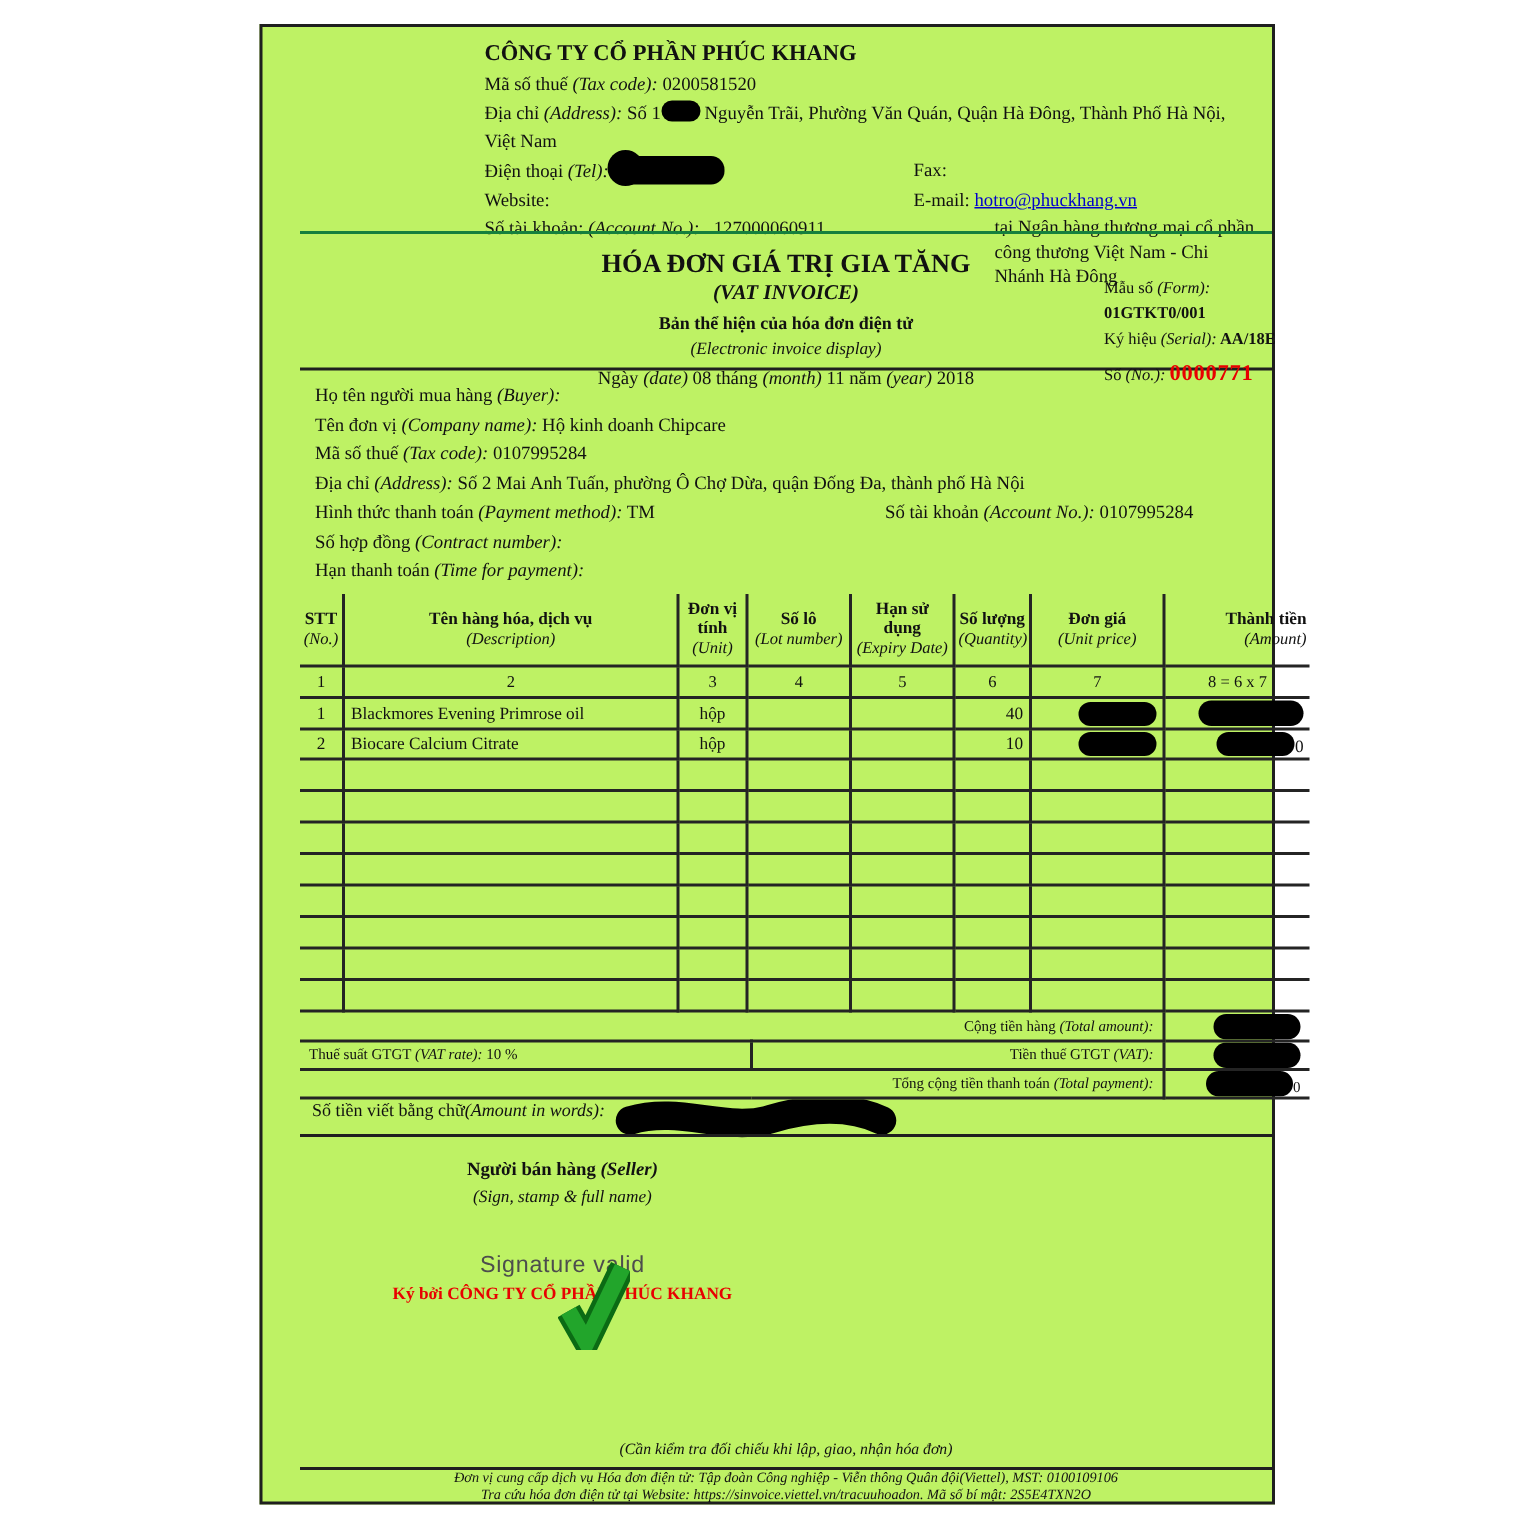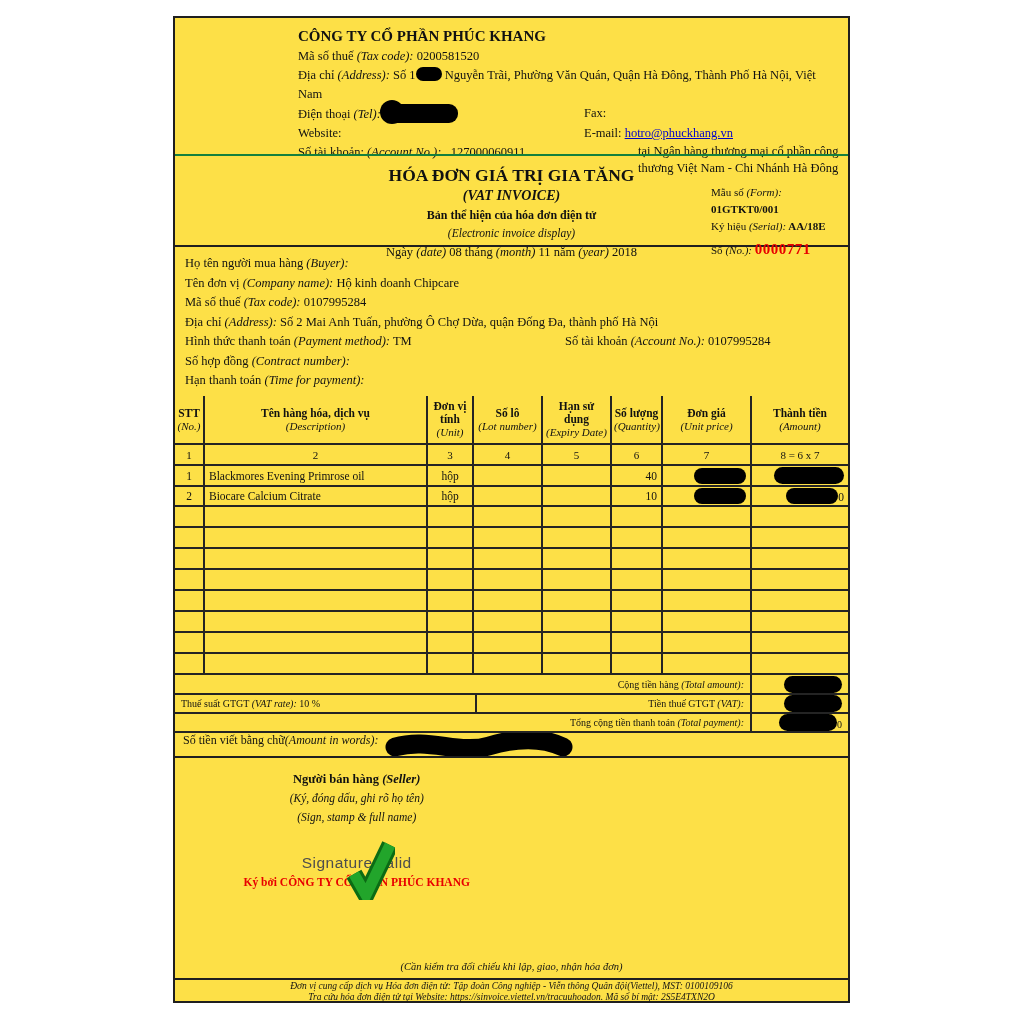--- a/index.html
+++ b/index.html
@@ -1,17 +1,17 @@
 <!DOCTYPE html>
 <html><head>
 <meta charset="utf-8">
 <style>
   html,body{margin:0;padding:0;background:#fff;}
   body{width:1024px;height:1024px;position:relative;font-family:"Liberation Serif","DejaVu Serif",serif;color:#111;}
-  .doc{position:absolute;left:173px;top:16px;width:677px;height:987px;border:2px solid #1f1f1f;box-sizing:border-box;display:flex;flex-direction:column;background:#fde047;}
+  .doc{position:absolute;left:173px;top:16px;width:677px;height:987px;border:2px solid #1f1f1f;box-sizing:border-box;display:flex;flex-direction:column;background:#bef264;padding-left:25px;}
   .en{font-style:italic;}
   .b{font-weight:bold;}
   
   .sec-seller{height:136px;box-sizing:border-box;padding:7px 8px 0 123px;font-size:12.5px;line-height:19px;}
   .seller-name{font-size:15px;font-weight:bold;line-height:22px;}
   .two-col{display:flex;}
   .two-col .lcol{width:286px;flex:none;}
   .acct-row{display:flex;}
   .acct-row .lcol2{width:340px;flex:none;}
   .bank{width:300px;line-height:16.5px;}
@@ -35,21 +35,21 @@
   table.items th{font-weight:normal;vertical-align:middle;padding:2px 2px;white-space:normal;}
   table.items .th-vi{font-weight:bold;font-size:11.5px;line-height:13px;}
   table.items .th-en{font-style:italic;font-size:11px;line-height:13px;}
   table.items tr.hdr{height:48px;}
   table.items tr.numrow{height:21px;}
   table.items tr.numrow td{text-align:center;font-size:11px;}
   table.items tr.item{height:20px;}
   table.items tr.empty{height:21px;}
   .ta-c{text-align:center;}.ta-r{text-align:right;}
   table.items td:first-child,table.items th:first-child{border-left:none;}
-  table.items td:last-child,table.items th:last-child{border-right:none;}
+  table.items td:last-child,table.items th:last-child{border-right:none;text-align:right;}
   table.items tr.hdr th{border-top:none;}
   
   table.totals{border-collapse:collapse;width:100%;table-layout:fixed;font-size:10px;}
   table.totals td{border:2px solid #242424;border-top:none;padding:0 6px;height:19px;box-sizing:border-box;white-space:nowrap;overflow:hidden;}
   table.totals td:first-child{border-left:none;}
   table.totals td:last-child{border-right:none;}
   .lbl-r{text-align:right;}
   .val-cell{text-align:right;padding-right:3px;}
   
   .redact{display:inline-block;background:#000;border-radius:9px;vertical-align:-3px;}
@@ -327,21 +327,20 @@
       <span class="en">(Amount in words):</span>
     <svg class="blob-words" width="190" height="26" viewBox="0 0 190 26">
       <path d="M11 14 C 45 4, 75 22, 105 13 S 160 5, 179 14" fill="none" stroke="#000" stroke-width="19" stroke-linecap="round"></path>
     </svg>
   </div>
 
   <div class="sec-sig">
     <div class="sig-cols">
       <div class="sig-col right">
         <div class="b"><span>Người bán hàng </span><span class="en">(Seller)</span></div>
-        <div class="sig-sub">(Ký, đóng dấu, ghi rõ họ tên)</div>
         <div class="sig-sub">(Sign, stamp &amp; full name)</div>
         <div class="sig-valid">Signature valid</div>
         <div class="sig-by">Ký bởi CÔNG TY CỔ PHẦN PHÚC KHANG</div>
         <svg class="sig-check" width="48" height="62" viewBox="0 0 48 62">
           <path d="M7 36 L19 57 L43 7" fill="none" stroke="#0b6b14" stroke-width="17"></path>
           <path d="M7 36 L19 57 L43 7" fill="none" stroke="#22a52b" stroke-width="11"></path>
         </svg>
       </div>
     </div>
     <div class="note">(Cần kiểm tra đối chiếu khi lập, giao, nhận hóa đơn)</div>

